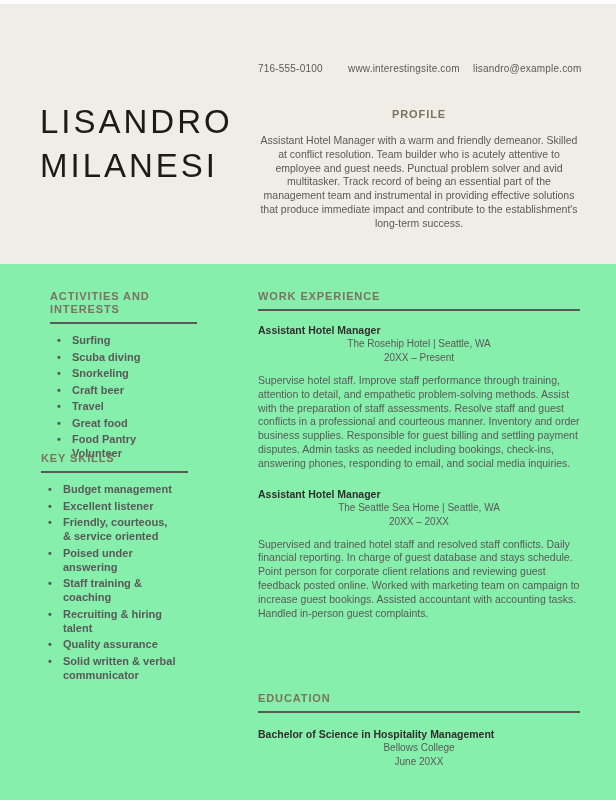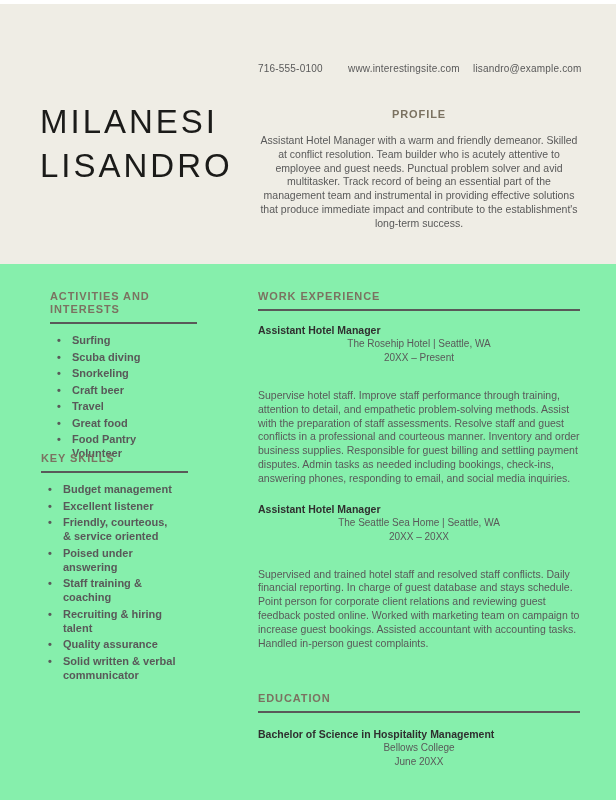--- a/index.html
+++ b/index.html
@@ -73,39 +73,39 @@
   }
   
   .work-section      { position: absolute; left: 258px; top: 290px; width: 322px; }
   .education-section { position: absolute; left: 258px; top: 692px; width: 322px; }
   .work-section .rule, .education-section .rule { width: 322px; margin-bottom: 12px; }
   .job { margin-bottom: 16px; }
   .job-title, .degree {
     font-size: 10.5px; font-weight: bold; color: #2F2F2F; line-height: 14px;
   }
   .job-line { font-size: 10px; color: #595959; line-height: 14px; text-align: center; }
-  .job .body-text { margin-top: 24px; }
+  .job .body-text { margin-top: 9px; }
   .education-section .rule { margin-bottom: 14px; }
 </style>
 </head>
 <body>
 
 <div class="page">
   <div class="white-strip"></div>
   <div class="top-band"></div>
 
   <div class="contact">
     <span class="phone">716-555-0100</span>
     <span class="website">www.interestingsite.com</span>
     <span class="email">lisandro@example.com</span>
   </div>
 
   <div class="name">
+    <div>LISANDRO</div>
     <div>MILANESI</div>
-    <div>LISANDRO</div>
   </div>
 
   <div class="profile-section">
     <div class="section-heading">PROFILE</div>
     <p class="body-text">Assistant Hotel Manager with a warm and friendly demeanor. Skilled at conflict resolution. Team builder who is acutely attentive to employee and guest needs. Punctual problem solver and avid multitasker. Track record of being an essential part of the management team and instrumental in providing effective solutions that produce immediate impact and contribute to the establishment's long-term success.</p>
   </div>
 
   <div class="left-col-activities">
     <div class="section-heading">ACTIVITIES AND INTERESTS</div>
     <div class="rule"></div>

